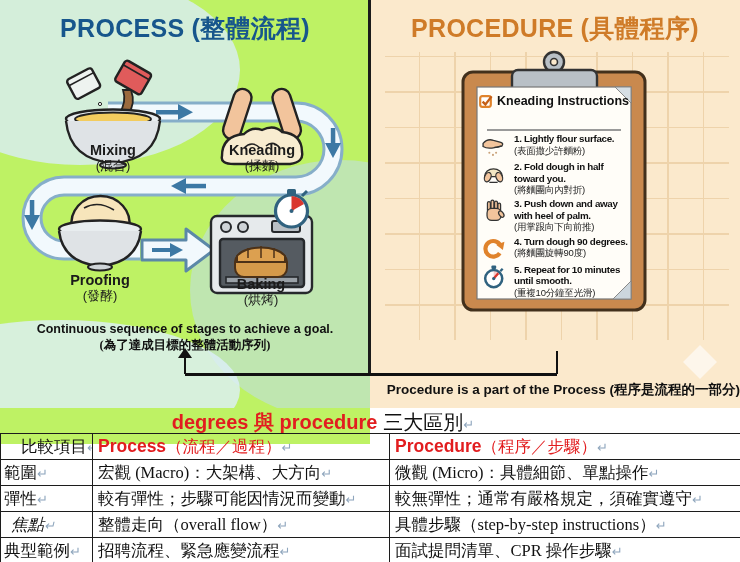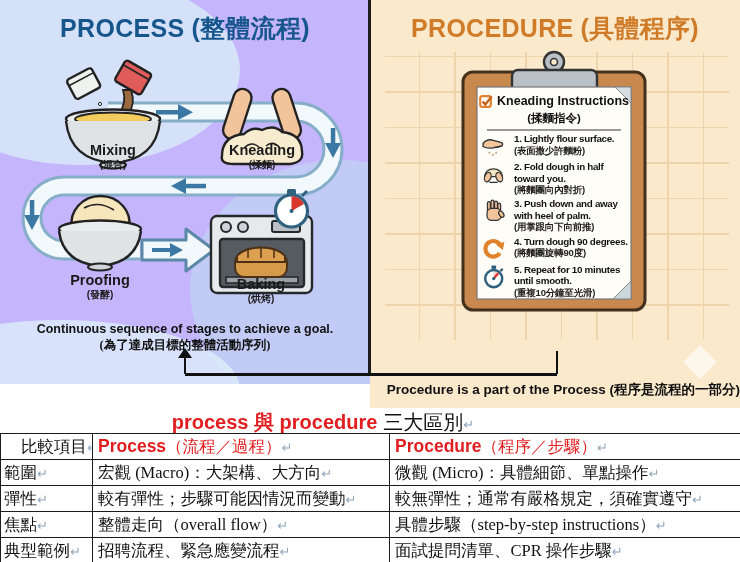--- a/index.html
+++ b/index.html
@@ -1,49 +1,49 @@
 <!DOCTYPE html>
 <html><head>
 <meta charset="utf-8">
 <style>
   html,body{margin:0;padding:0;background:#fff;}
   #page{position:relative;width:740px;height:562px;overflow:hidden;background:#fff;
         font-family:"Liberation Sans",sans-serif;}
   .abs{position:absolute;}
   
-  #left-panel{left:0;top:0;width:370px;height:384px;background:#c4b5fd;overflow:hidden;}
+  #left-panel{left:0;top:0;width:370px;height:444px;background:#bef264;overflow:hidden;}
   #right-panel{left:370px;top:0;width:370px;height:408px;background:#fbe9cc;overflow:hidden;}
   #panel-divider{left:368px;top:0;width:2.5px;height:375px;background:#1b1b1b;}
   .panel-title{top:12px;left:0;width:100%;text-align:center;font-weight:bold;font-size:25px;letter-spacing:.3px;white-space:nowrap;}
   #left-title{color:#17568c;}
   #right-title{color:#cf7b28;}
   .title-zh{margin-left:7px;}
   
   .stage{position:absolute;width:110px;text-align:center;color:#1b1b1b;line-height:1.15;}
   .stage .en{font-weight:bold;font-size:14.5px;text-align:center;}
-  .stage .zh{font-weight:bold;font-size:10px;}
+  .stage .zh{font-weight:normal;font-size:13px;}
   .caption{position:absolute;text-align:center;font-weight:bold;color:#111;line-height:1.25;}
   .caption .en{font-size:12.5px;}
   .caption .zh{font-size:12.5px;font-family:Liberation Serif, serif;}
   #left-caption{left:10px;top:322px;width:350px;}
   #right-caption{left:385px;top:324px;width:344px;}
   
   #grid{left:385px;top:52px;width:344px;height:288px;
      background:repeating-linear-gradient(0deg,transparent 0 34px,#eed3ab 34px 35.5px),
                 repeating-linear-gradient(90deg,transparent 0 34px,#eed3ab 34px 35.5px);}
   #clip-title-row{left:477px;top:94px;width:154px;display:flex;justify-content:center;align-items:center;gap:4px;z-index:3;}
   #clip-title{font-weight:bold;font-size:12.5px;color:#111;white-space:nowrap;}
   #clip-subtitle{left:477px;top:111px;width:154px;text-align:center;font-weight:bold;font-size:11.5px;color:#111;z-index:3;}
   #clip-divider{left:487px;top:129px;width:134px;height:1.5px;background:#9a9a9a;z-index:3;}
   #steps{left:481px;top:134px;width:148px;z-index:3;}
   .step{display:flex;gap:8px;margin-bottom:3px;}
   .step svg{flex:0 0 25px;}
   .step-text{flex:1;line-height:1.18;}
   .step-en{font-weight:bold;font-size:9.8px;color:#111;letter-spacing:-0.3px;}
-  .step-zh{font-weight:bold;font-size:9.5px;color:#222;letter-spacing:-0.2px;}
+  .step-zh{font-weight:normal;font-size:9.5px;color:#222;letter-spacing:-0.2px;}
   #diamond{left:688px;top:350px;width:24px;height:24px;background:rgba(255,255,255,.6);transform:rotate(45deg);}
   
   .bracket{background:#111;z-index:5;}
   #bracket-h{left:185px;top:373px;width:372px;height:2.5px;}
   #bracket-up-shaft{left:183.5px;top:357px;width:2.5px;height:17px;}
   #bracket-up-head{left:178px;top:348px;width:0;height:0;background:none;
      border-left:7px solid transparent;border-right:7px solid transparent;border-bottom:10px solid #111;}
   #bracket-v-right{left:555.5px;top:351px;width:2.5px;height:23px;}
   #bridge-caption{left:0;top:381px;width:740px;text-align:right;font-weight:bold;font-size:13.5px;color:#111;z-index:5;}
   
@@ -194,21 +194,20 @@
       <span>PROCEDURE</span><span class="title-zh">(具體程序)</span>
     </div>
 
     <div id="clip-title-row" class="abs" style="left:107px;top:94px;width:154px;">
       <svg width="14" height="14" viewBox="0 0 14 14">
         <rect x="1.2" y="2.2" width="10.6" height="10.6" rx="2" fill="#fff" stroke="#e0832c" stroke-width="2.2"></rect>
         <path d="M3.6,7.6 L6.4,10.4 L12.6,2.4" fill="none" stroke="#c45f17" stroke-width="2.3"></path>
       </svg>
       <span id="clip-title">Kneading Instructions</span>
     </div>
-    <div id="clip-subtitle" class="abs" style="left:107px;top:111px;width:154px;">(揉麵指令)</div>
     <div id="clip-divider" class="abs" style="left:117px;top:129px;"></div>
 
     <div id="steps" class="abs" style="left:111px;top:133px;">
       <div class="step">
         <svg width="25" height="25" viewBox="0 0 24 24">
           <path d="M2,10 Q6,5 12,7 L19,9 Q22,10 20,12.5 L13,14 Q6,15.5 2,13 Z" fill="#f2c49c" stroke="#333" stroke-width="1.3"></path>
           <path d="M13,13.5 q3,1 6,-1" fill="none" stroke="#333" stroke-width="1.1"></path>
           <circle cx="8" cy="19" r="1" fill="#caa27a"></circle>
             <circle cx="11.5" cy="21" r="1" fill="#caa27a"></circle>
             <circle cx="14.5" cy="19" r="1" fill="#caa27a"></circle>
@@ -281,21 +280,21 @@
     <div class="zh">(為了達成目標的整體活動序列)</div>
   </div>
 
   <div id="bracket-h" class="abs bracket"></div>
   <div id="bracket-up-shaft" class="abs bracket"></div>
   <div id="bracket-up-head" class="abs"></div>
   <div id="bracket-v-right" class="abs bracket"></div>
   <div id="bridge-caption" class="abs">Procedure is a part of the Process (程序是流程的一部分)</div>
 
   <div id="section-title" class="abs">
-    <span class="red">process 與 procedure</span><span class="black">三大區別</span><span class="mark">↵</span>
+    <span class="red">degrees 與 procedure</span><span class="black">三大區別</span><span class="mark">↵</span>
   </div>
 
   <table id="cmp-table">
     <colgroup>
         <col class="col0">
         <col class="col1">
         <col class="col2">
       </colgroup>
     <tbody>
       <tr>
@@ -307,21 +306,21 @@
         <td style="padding-left:3px;"><span>範圍</span><span class="mark">↵</span></td>
         <td><span>宏觀 (Macro)：大架構、大方向</span><span class="mark">↵</span></td>
         <td><span>微觀 (Micro)：具體細節、單點操作</span><span class="mark">↵</span></td>
       </tr>
       <tr>
         <td style="padding-left:3px;"><span>彈性</span><span class="mark">↵</span></td>
         <td><span>較有彈性；步驟可能因情況而變動</span><span class="mark">↵</span></td>
         <td><span>較無彈性；通常有嚴格規定，須確實遵守</span><span class="mark">↵</span></td>
       </tr>
       <tr>
-        <td style="padding-left:3px;"><span>焦點</span><span class="mark">↵</span></td>
+        <td style="padding-left:10px;font-style:italic;"><span>焦點</span><span class="mark">↵</span></td>
         <td><span>整體走向（overall flow）</span><span class="mark">↵</span></td>
         <td><span>具體步驟（step-by-step instructions）</span><span class="mark">↵</span></td>
       </tr>
       <tr>
         <td style="padding-left:3px;"><span>典型範例</span><span class="mark">↵</span></td>
         <td><span>招聘流程、緊急應變流程</span><span class="mark">↵</span></td>
         <td><span>面試提問清單、CPR 操作步驟</span><span class="mark">↵</span></td>
       </tr>
     </tbody>
   </table>

